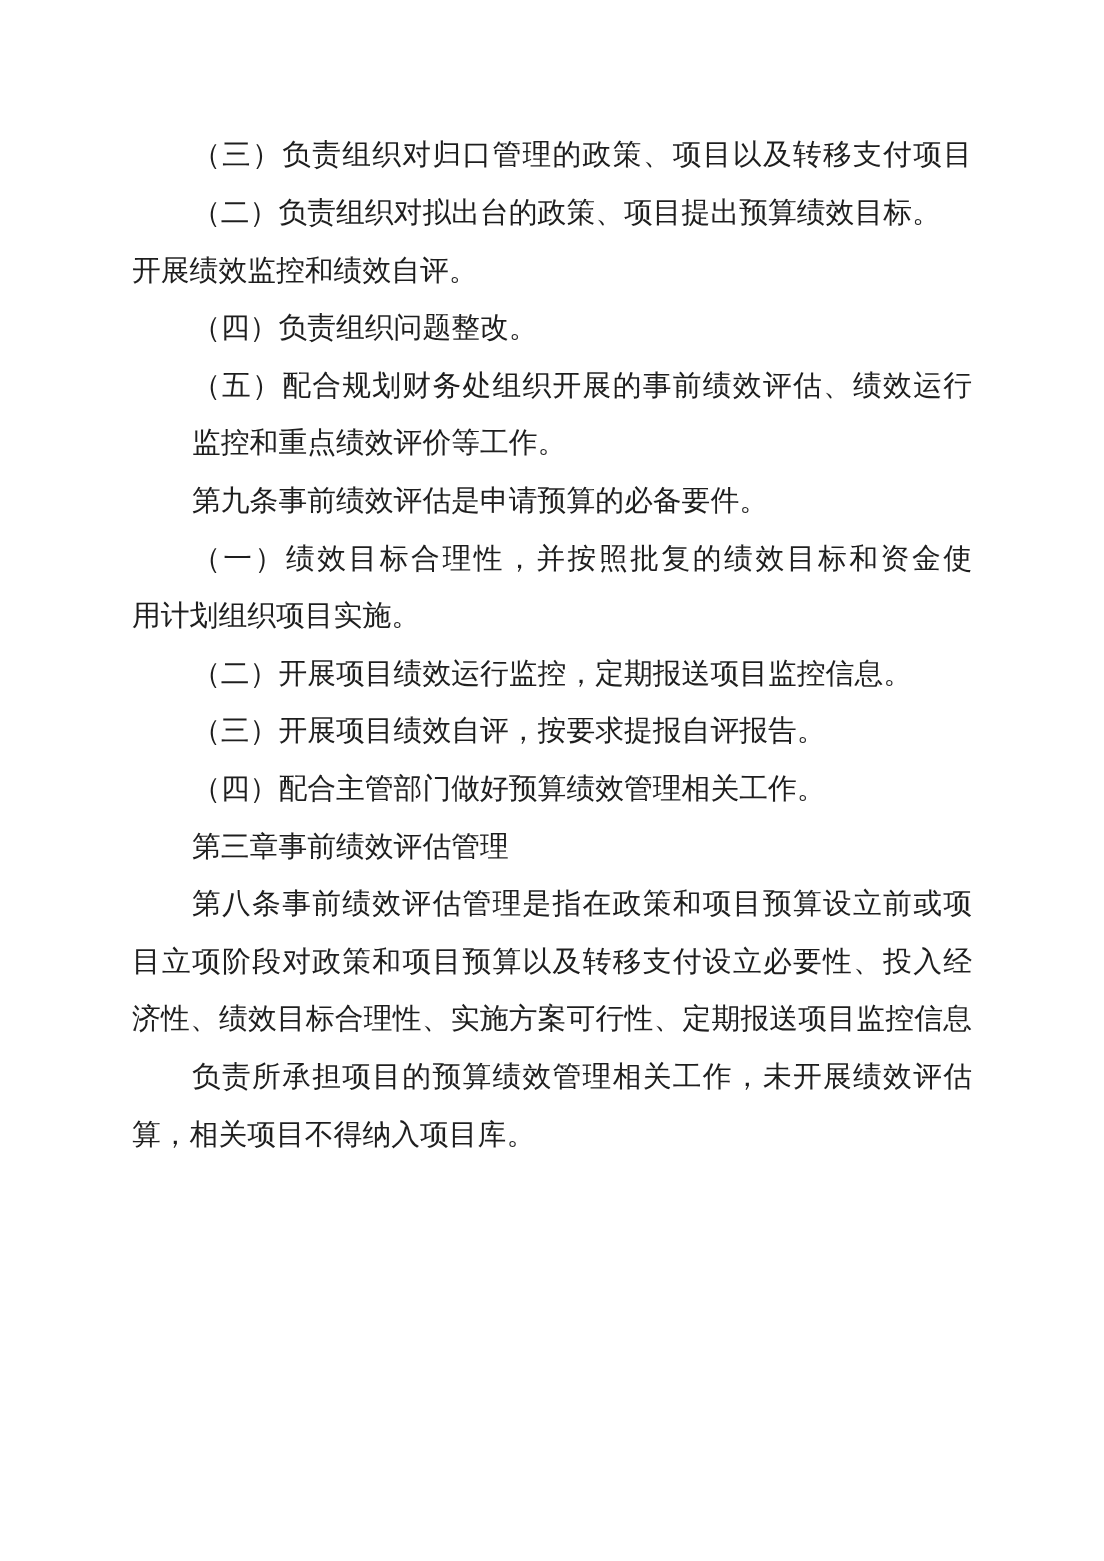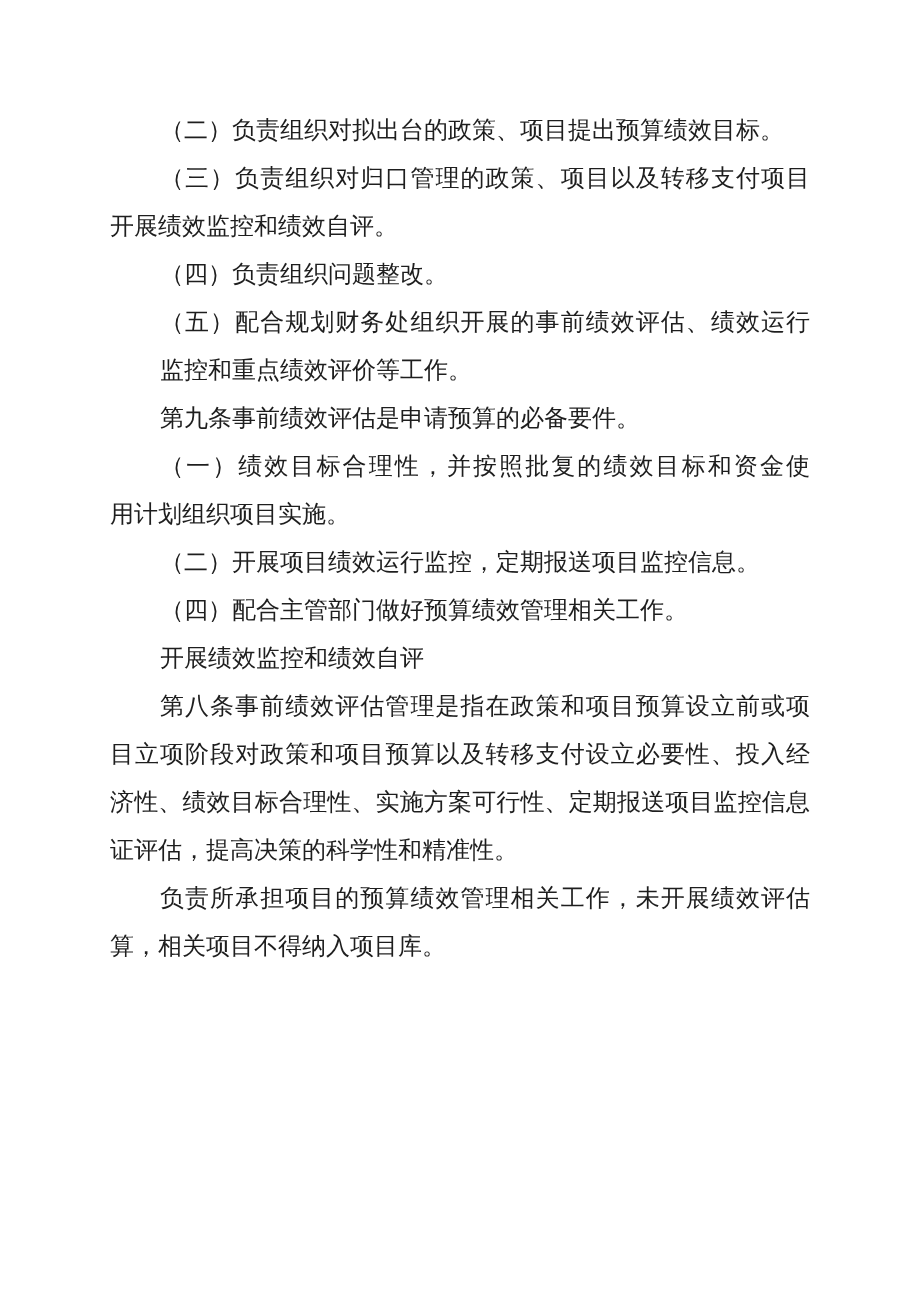--- a/index.html
+++ b/index.html
@@ -34,32 +34,32 @@
     text-align: justify;
     text-align-last: justify;
     -moz-text-align-last: justify;
   }
 </style>
 </head>
 <body>
 
 <div class="page" style="background: rgb(255, 255, 255); color: rgb(30, 30, 30);">
   <div class="text-block" id="doc-body">
+      <div class="line indent justify">（三）负责组织对归口管理的政策、项目以及转移支付项目</div>
       <div class="line indent">（二）负责组织对拟出台的政策、项目提出预算绩效目标。</div>
-      <div class="line indent justify">（三）负责组织对归口管理的政策、项目以及转移支付项目</div>
       <div class="line">开展绩效监控和绩效自评。</div>
       <div class="line indent">（四）负责组织问题整改。</div>
       <div class="line indent justify">（五）配合规划财务处组织开展的事前绩效评估、绩效运行</div>
       <div class="line indent">监控和重点绩效评价等工作。</div>
       <div class="line indent">第九条事前绩效评估是申请预算的必备要件。</div>
       <div class="line indent justify">（一）绩效目标合理性，并按照批复的绩效目标和资金使</div>
       <div class="line">用计划组织项目实施。</div>
       <div class="line indent">（二）开展项目绩效运行监控，定期报送项目监控信息。</div>
+      <div class="line indent">（三）开展项目绩效自评，按要求提报自评报告。</div>
       <div class="line indent">（四）配合主管部门做好预算绩效管理相关工作。</div>
-      <div class="line indent">开展绩效监控和绩效自评</div>
+      <div class="line indent">第三章事前绩效评估管理</div>
       <div class="line indent justify">第八条事前绩效评估管理是指在政策和项目预算设立前或项</div>
       <div class="line justify">目立项阶段对政策和项目预算以及转移支付设立必要性、投入经</div>
       <div class="line justify">济性、绩效目标合理性、实施方案可行性、定期报送项目监控信息</div>
-      <div class="line">证评估，提高决策的科学性和精准性。</div>
       <div class="line indent justify">负责所承担项目的预算绩效管理相关工作，未开展绩效评估</div>
       <div class="line">算，相关项目不得纳入项目库。</div>
     </div>
 </div>
 
 </body></html>

